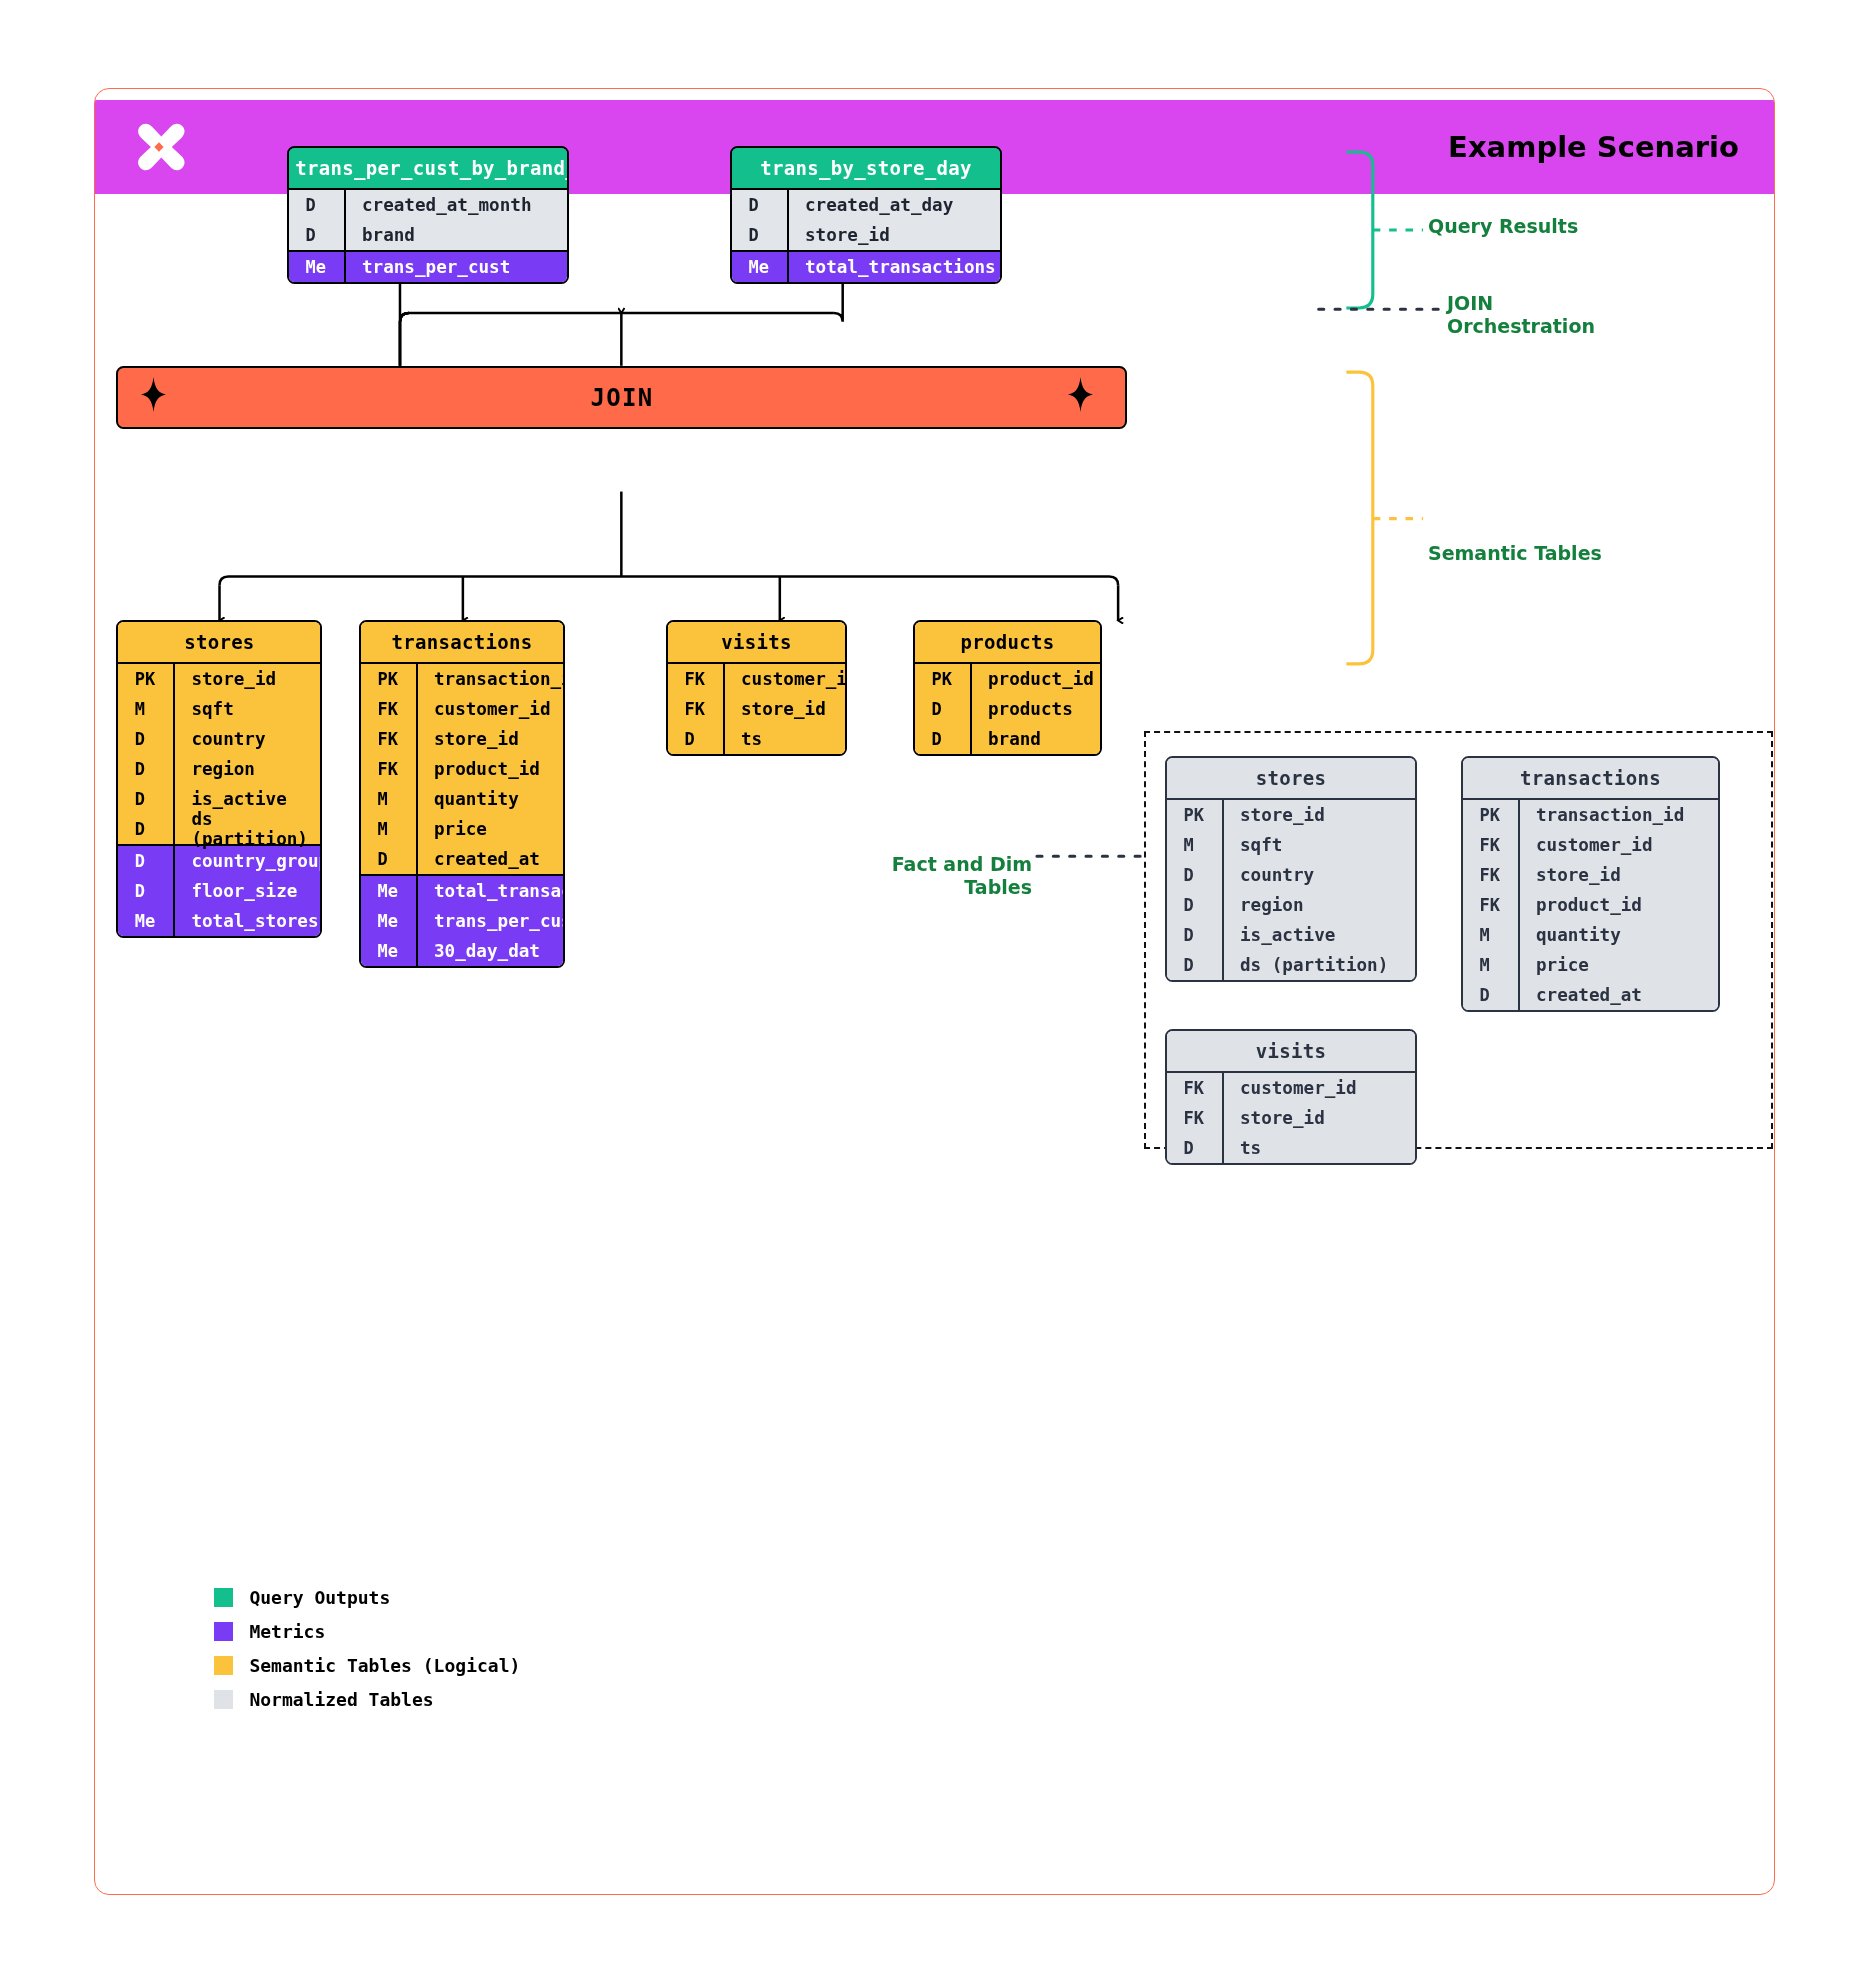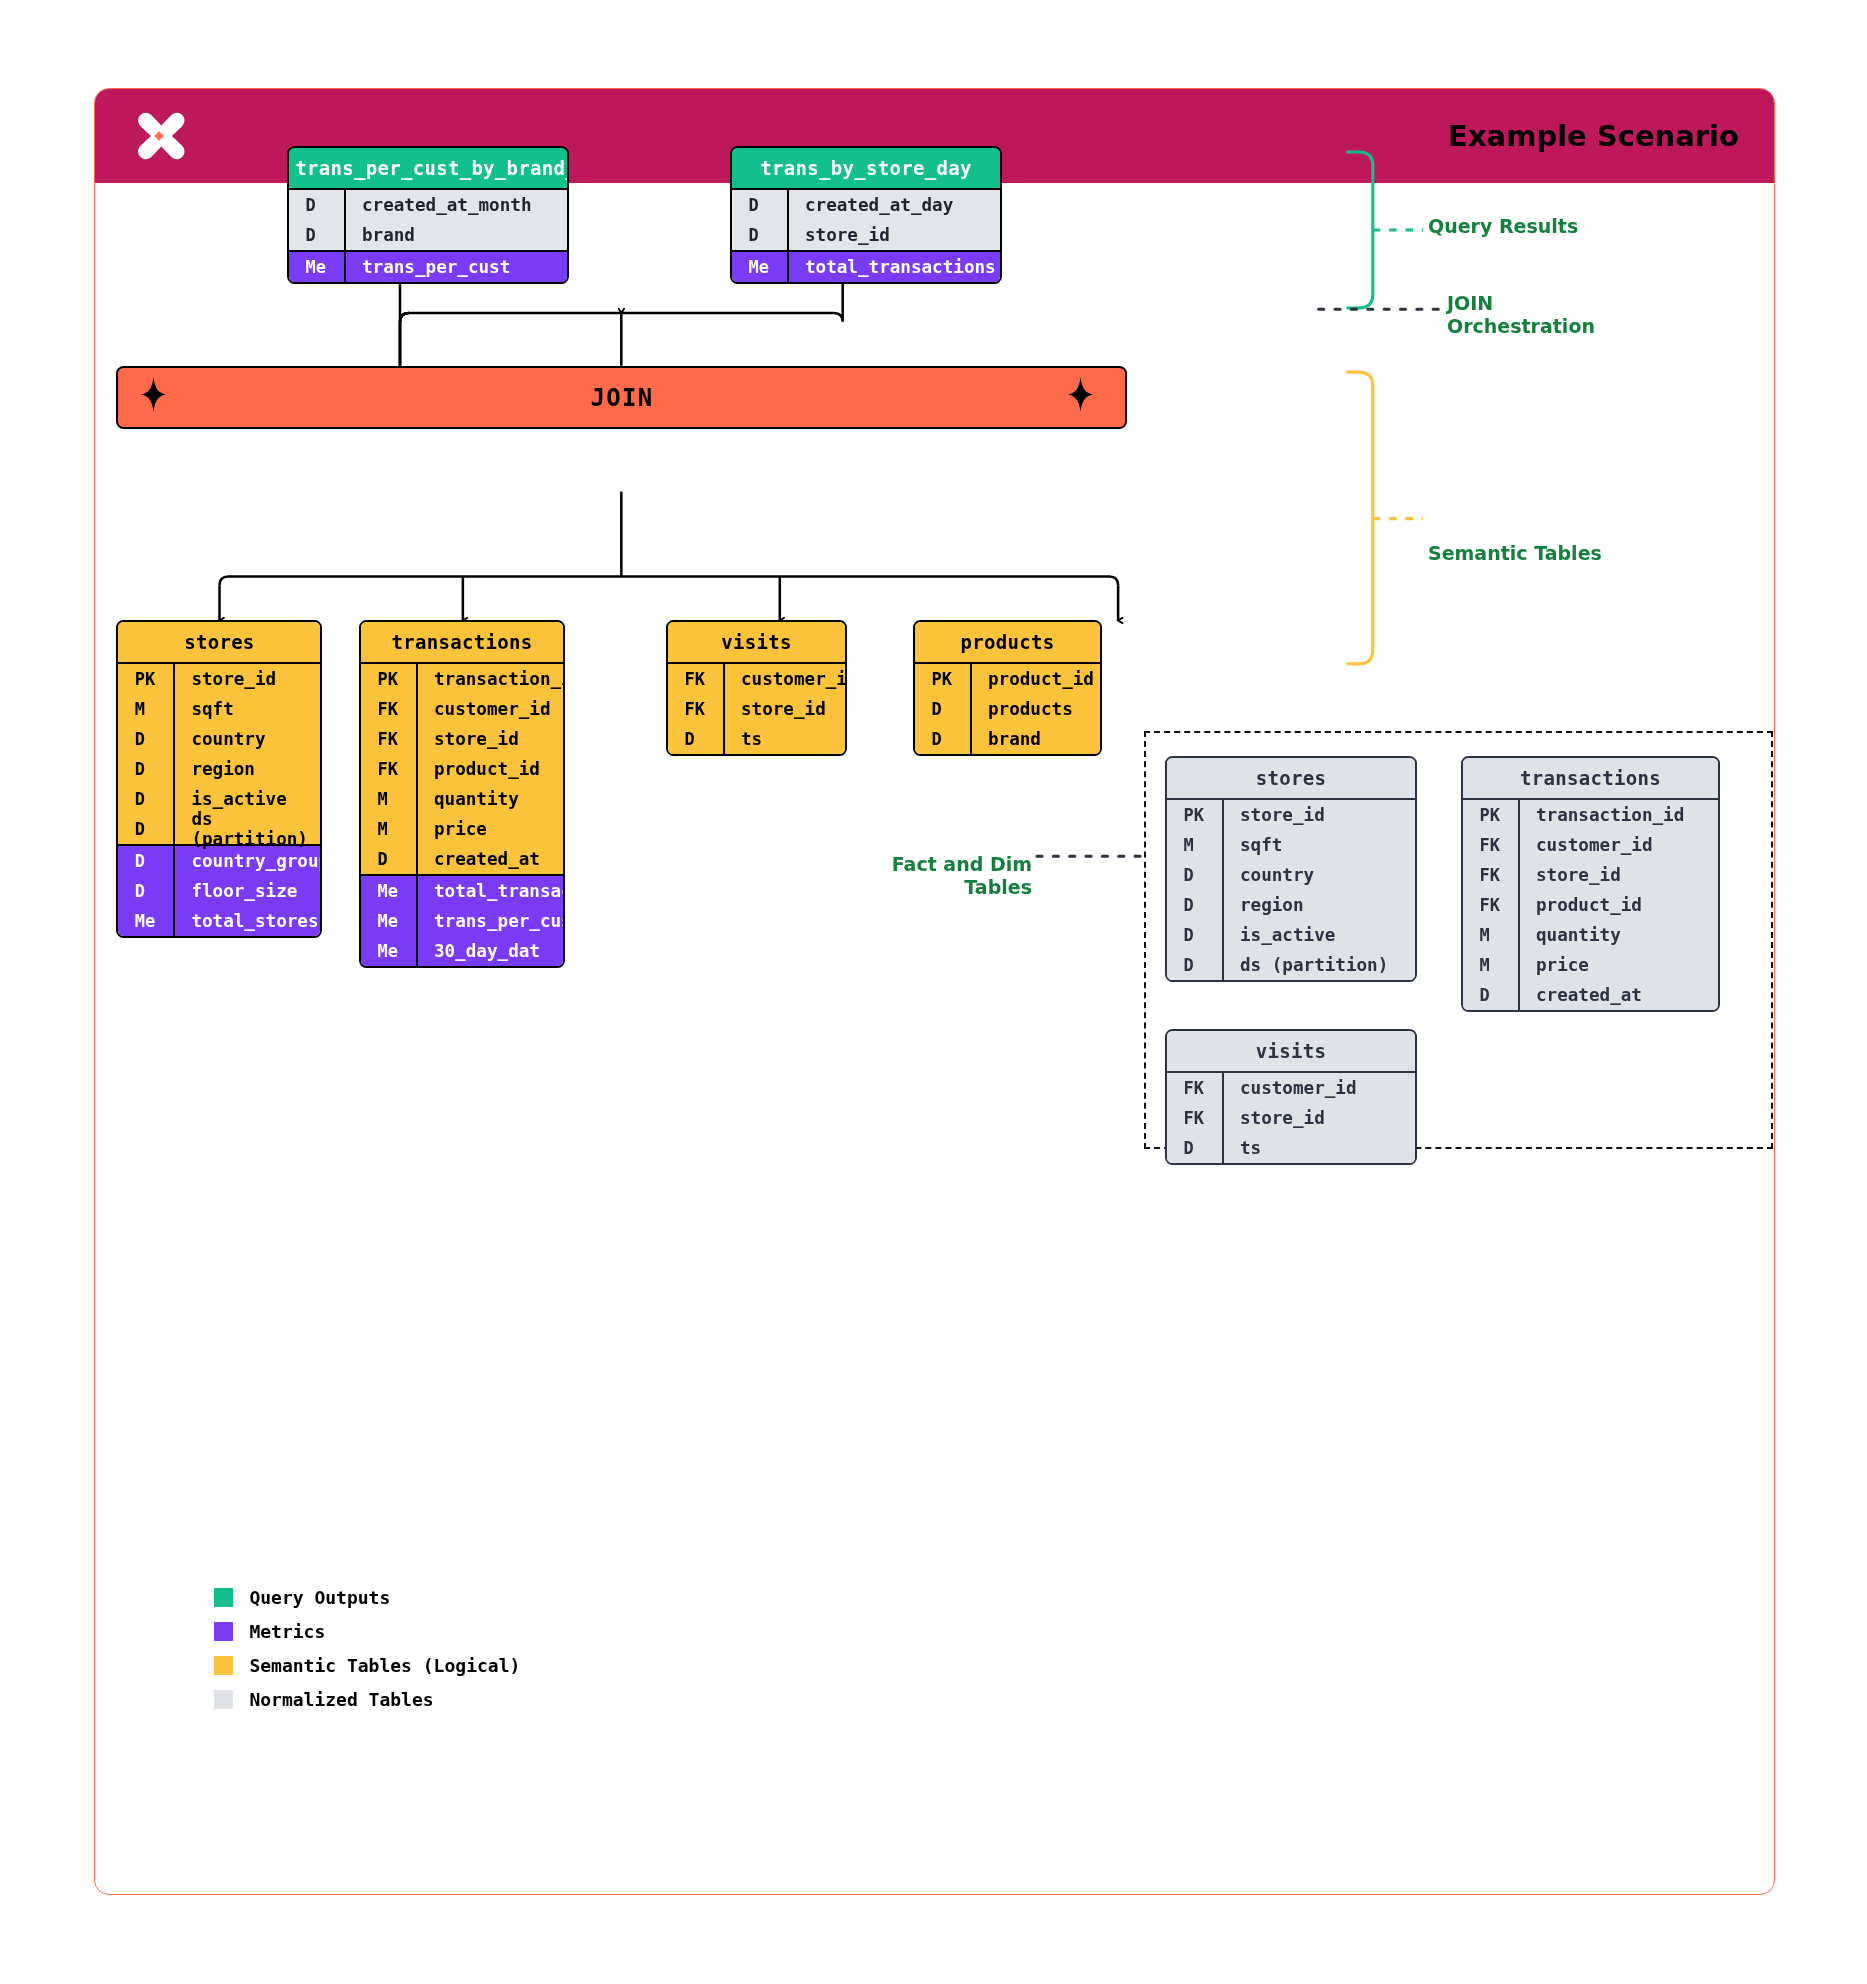--- a/index.html
+++ b/index.html
@@ -2,21 +2,21 @@
 <html style="font-size:10px"><head>
 <meta charset="utf-8">
 <style>
   html,body{margin:0;padding:0;background:#ffffff;}
   body{width:1868px;height:1985px;position:relative;
        font-family:"DejaVu Sans Mono",monospace;}
 
   .card{position:absolute;left:94px;top:88px;width:1679px;height:1805px;
         background:#fff;border:1.9px solid #FF6B4A;border-radius:15px;overflow:hidden;}
 
-  .header{position:absolute;left:0;top:0;width:100%;height:94px;background:#be185d;
+  .header{position:absolute;left:0;top:11px;width:100%;height:94px;background:#d946ef;
           display:flex;align-items:center;justify-content:space-between;
           padding:0 35px;box-sizing:border-box;}
   .header-title{font-family:"DejaVu Sans",sans-serif;font-size:29px;font-weight:bold;color:#000;}
 
   .logo{width:58px;height:58px;}
 
   
   .tbl{position:absolute;border:2.5px solid #000;border-radius:7.5px;overflow:hidden;
        box-sizing:border-box;}
   .tbl .thead{font-size:19px;font-weight:bold;text-align:center;padding:8.8px 6.3px;

